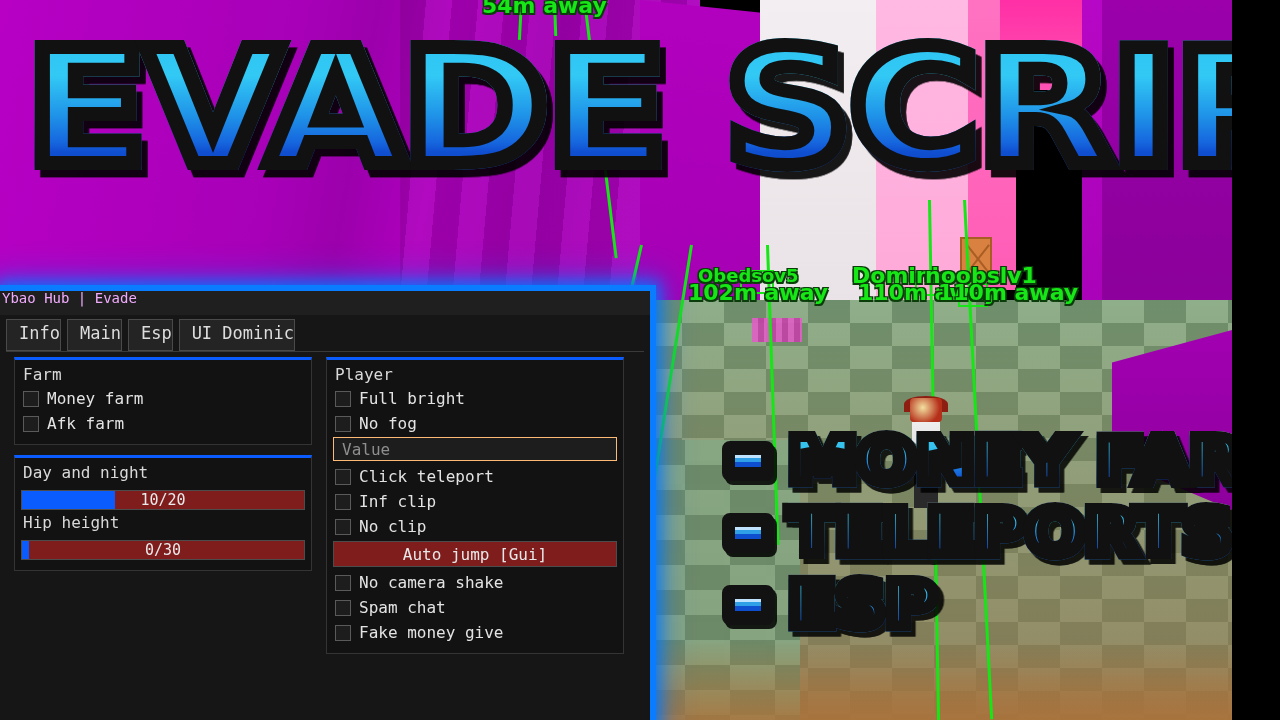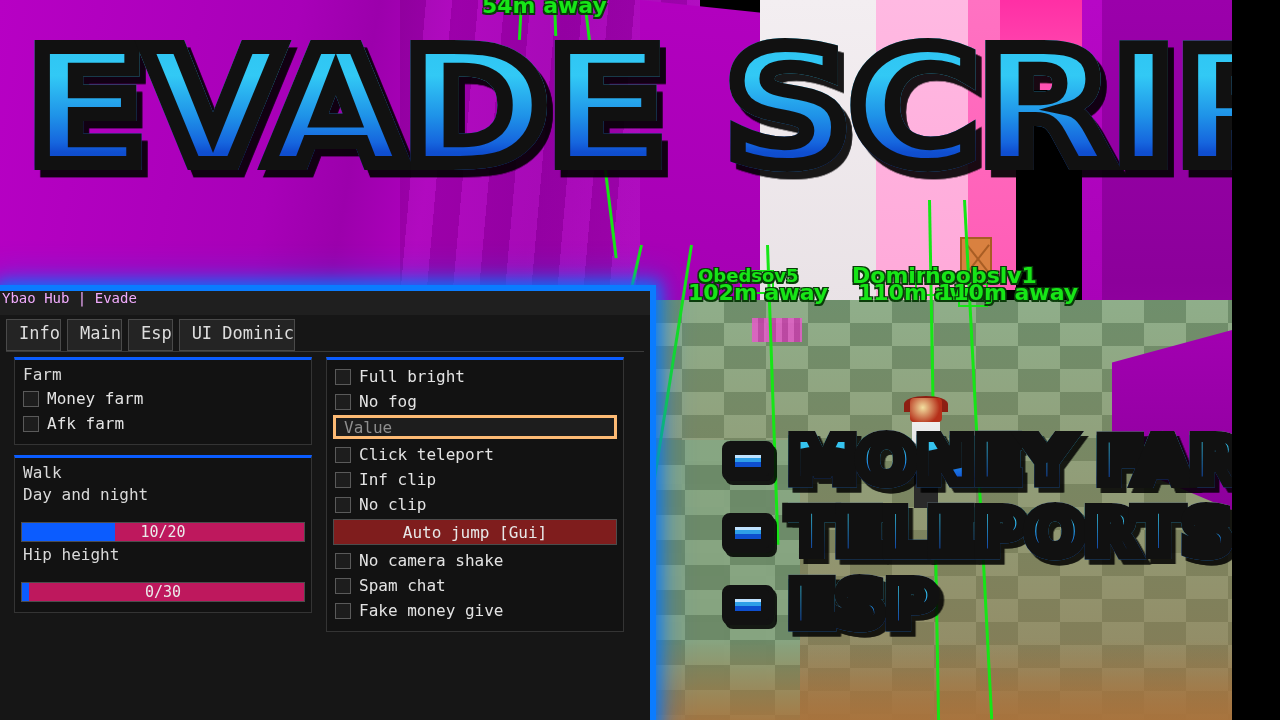--- a/index.html
+++ b/index.html
@@ -270,34 +270,34 @@
   .chk-label {
     color:#e3e3e3; font-size:16px; font-family:"DejaVu Sans Mono", monospace;
     line-height:16px;
   }
 
   .slider-label {
     color:#d9d9d9; font-size:16px; font-family:"DejaVu Sans Mono", monospace;
     line-height:22px; padding-left:2px;
   }
   .slider {
-    position:relative; height: 20px; background:#be185d; border:1px solid #4c4c4c;
+    position:relative; height: 20px; background:#7f1d1d; border:1px solid #4c4c4c;
     display:flex; align-items:center; justify-content:center;
-    margin: 16px 0 2px 0;
+    margin: 6px 0 2px 0;
   }
   .slider-fill {
     position:absolute; left:0; top:0; bottom:0; background:#0b5cff;
   }
   .slider-val {
     position:relative; color:#eaeaea; font-size:15px;
     font-family:"DejaVu Sans Mono", monospace;
   }
 
   .textbox {
-    height: 24px; background:#1d1d1d; border:3px solid #fdba74;
+    height: 24px; background:#1d1d1d; border:1px solid #fdba74;
     display:flex; align-items:center; padding-left: 8px;
     margin: 1px 0 3px 0;
   }
   .textbox span {
     color:#8e8e8e; font-size:16px; font-family:"DejaVu Sans Mono", monospace;
   }
 
   .btn {
     height: 26px; background:#7f1d1d; border:1px solid #4c4c4c;
     display:flex; align-items:center; justify-content:center;
@@ -418,39 +418,39 @@
               <span class="chk"></span>
               <span class="chk-label">Money farm</span>
             </div>
             <div class="chk-row">
               <span class="chk"></span>
               <span class="chk-label">Afk farm</span>
             </div>
           </div>
 
           <div class="group">
-            <div class="group-title">Walk</div>
 
             <div class="slider-label">Day and night</div>
             <div class="slider">
               <div class="slider-fill" style="width:33%"></div>
               <span class="slider-val">10/20</span>
             </div>
 
             <div class="slider-label">Hip height</div>
             <div class="slider">
               <div class="slider-fill" style="width:2.5%"></div>
               <span class="slider-val">0/30</span>
             </div>
           </div>
 
         </div>
 
         <div class="col">
           <div class="group">
+            <div class="group-title">Player</div>
 
             <div class="chk-row">
               <span class="chk"></span>
               <span class="chk-label">Full bright</span>
             </div>
             <div class="chk-row">
               <span class="chk"></span>
               <span class="chk-label">No fog</span>
             </div>
 

